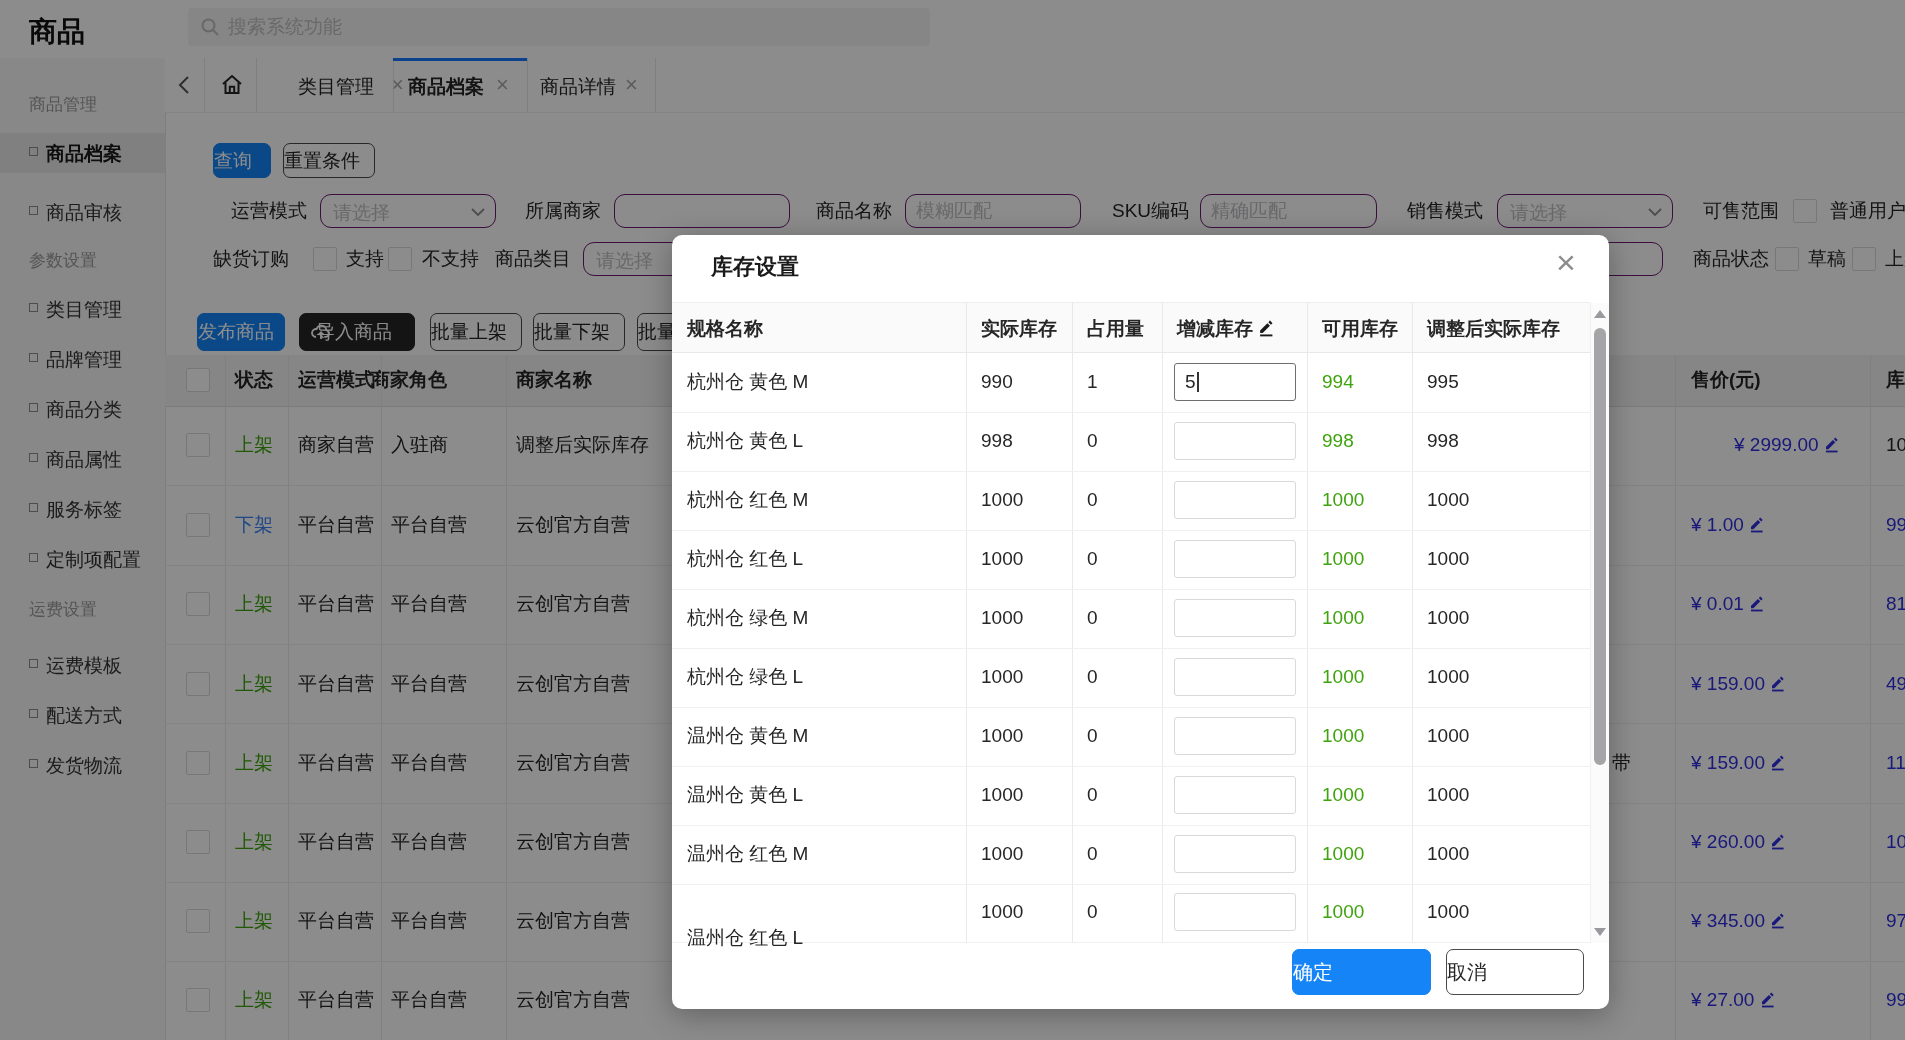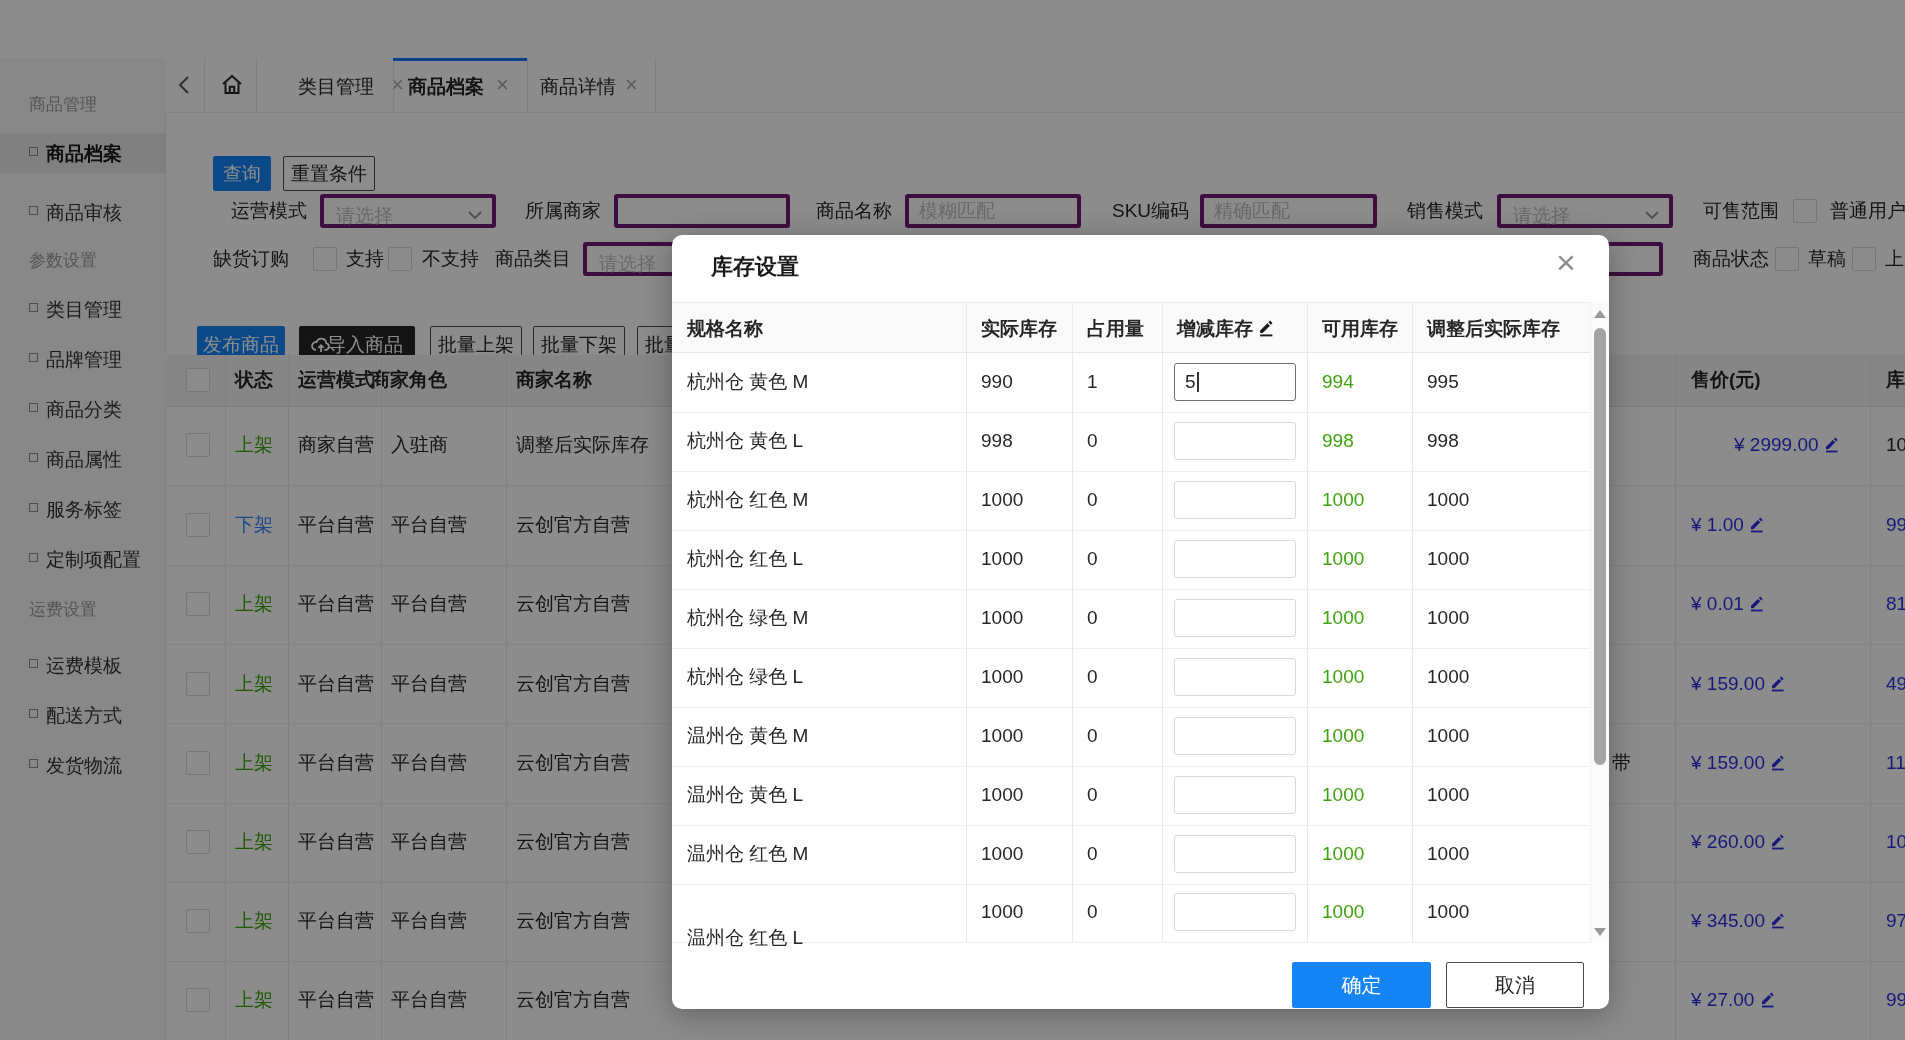--- a/index.html
+++ b/index.html
@@ -24,26 +24,26 @@
   .side-item .lab{position:absolute;left:46px;top:8px;font-size:19px;color:#333;white-space:nowrap;}
   .side-item.active{background:#e9e9eb;}
   .side-item.active .lab{font-weight:bold;color:#1a1a1a;}
   
   .tabbar{left:165px;top:58px;width:1740px;height:54px;background:#fff;border-bottom:1px solid #eee;}
   .tab-sep{position:absolute;top:0;width:1px;height:54px;background:#e8e8e8;}
   .tab-x{font-size:22px;color:#a8a8a8;line-height:22px;}
   .tab-label{font-size:19px;}
   .tab-active-bar{position:absolute;top:0;height:3px;background:#1677ff;}
   
-  .btn{position:absolute;border-radius:2px;font-size:19px;text-align:center;box-sizing:border-box;white-space:nowrap;margin-top:13px;}
+  .btn{position:absolute;border-radius:7px;font-size:19px;box-sizing:border-box;white-space:nowrap;}
   .btn-blue{background:#1584f7;color:#fff;border:1px solid #1584f7;}
   .btn-outline{background:#fff;color:#262626;border:1px solid #4a4a4a;}
   .btn-dark{background:#262626;color:#fff;border:1px solid #262626;}
   
-  .inp{position:absolute;height:34px;background:#fff;border:4px solid #701a75;border-radius:3px;box-sizing:border-box;font-size:19px;color:#262626;padding:0 10px;outline:none;font-family:"Liberation Sans","DejaVu Sans",sans-serif;}
+  .inp{position:absolute;height:34px;background:#fff;border:1px solid #701a75;border-radius:11px;box-sizing:border-box;font-size:19px;color:#262626;padding:0 10px;outline:none;font-family:"Liberation Sans","DejaVu Sans",sans-serif;}
   .inp::placeholder{color:#c0c0c4;}
   .sel-ph{position:absolute;left:12px;top:5px;font-size:19px;color:#c0c0c4;}
   .cb{position:absolute;width:24px;height:24px;background:#fff;border:1px solid #d9d9d9;border-radius:2px;box-sizing:border-box;}
   
   .thead{left:165px;top:355px;width:1740px;height:51px;background:#f5f5f6;border-bottom:1px solid #e2e2e2;}
   .vline{position:absolute;width:1px;background:#e9e9e9;}
   .hline{position:absolute;height:1px;background:#efefef;}
   .pencil{display:inline-block;vertical-align:-2px;}
   
   .overlay{left:0;top:0;width:1905px;height:1040px;background:rgba(0,0,0,0.45);z-index:50;}
@@ -70,20 +70,30 @@
     <g id="ic-pencil">
       <path d="M2 10.8 L8.9 3.9 L11.3 6.3 L4.4 13.2 L2 13.2 Z"></path>
       <path d="M9.8 3 l1.5-1.5 2.4 2.4 -1.5 1.5 z"></path>
       <rect x="2" y="14.6" width="11.6" height="1.8"></rect>
     </g>
   </defs>
 </svg>
 
 <div class="screen">
 
+  <div class="abs top-header">
+    <div class="abs logo">商品</div>
+    <div class="abs global-search">
+      <svg class="abs" style="left:12px;top:9px" width="20" height="20" viewBox="0 0 20 20" fill="none" stroke="#bdbdc2" stroke-width="2">
+          <circle cx="8.5" cy="8.5" r="6"></circle>
+          <line x1="13" y1="13" x2="18" y2="18"></line>
+        </svg>
+      <span class="ph">搜索系统功能</span>
+    </div>
+  </div>
 
   <div class="abs sidebar">
     <div class="side-group" style="top:35px">商品管理</div>
     <div class="side-item active" style="top:75px">
         <span class="bullet"></span>
         <span class="lab">商品档案</span>
       </div>
     <div class="side-item" style="top:134px">
         <span class="bullet"></span>
         <span class="lab">商品审核</span>

